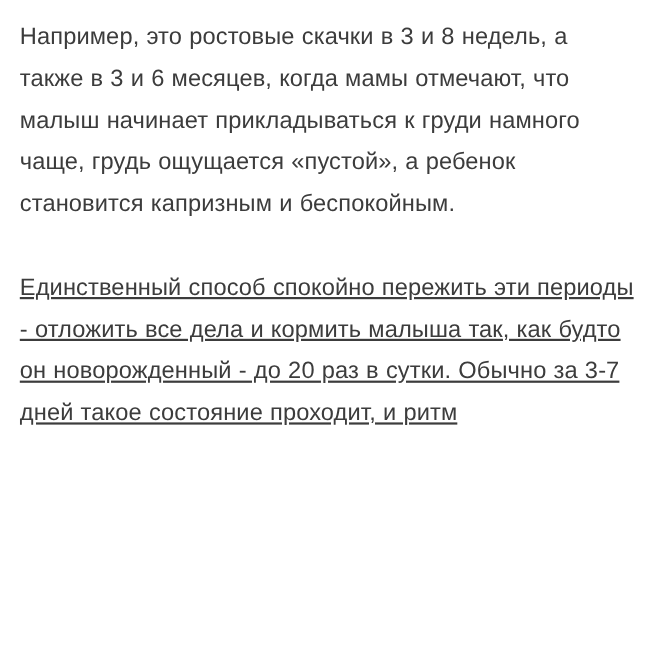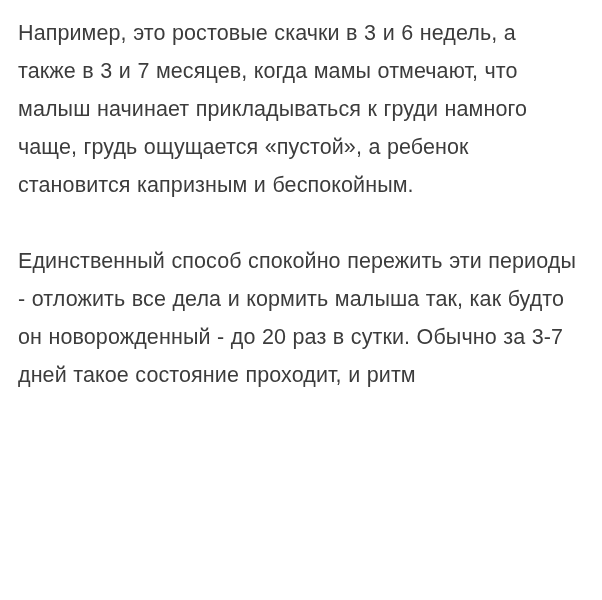--- a/index.html
+++ b/index.html
@@ -26,29 +26,30 @@
     color: #3c3c3c;
     font-size: 21.5px;
     line-height: 38px;
     letter-spacing: 0.1px;
     word-spacing: 0.4px;
     margin: 0;
     white-space: pre-line;
   }
   .para + .para {
     margin-top: 38px;
+    text-decoration: underline;
   }
   .clip-bottom {
     position: absolute;
     left: 0;
     right: 0;
     bottom: 0;
     height: 0;
   }
 </style>
 </head>
 <body>
 
 <div class="page">
-  <p class="para">Например, это ростовые скачки в 3 и 6 недель, а также в 3 и 7 месяцев, когда мамы отмечают, что малыш начинает прикладываться к груди намного чаще, грудь ощущается «пустой», а ребенок становится капризным и беспокойным.</p>
+  <p class="para">Например, это ростовые скачки в 3 и 8 недель, а также в 3 и 6 месяцев, когда мамы отмечают, что малыш начинает прикладываться к груди намного чаще, грудь ощущается «пустой», а ребенок становится капризным и беспокойным.</p>
   <p class="para">Единственный способ спокойно пережить эти периоды - отложить все дела и кормить малыша так, как будто он новорожденный - до 20 раз в сутки. Обычно за 3-7 дней такое состояние проходит, и ритм</p>
   <div class="clip-bottom"></div>
 </div>
 
 </body></html>

